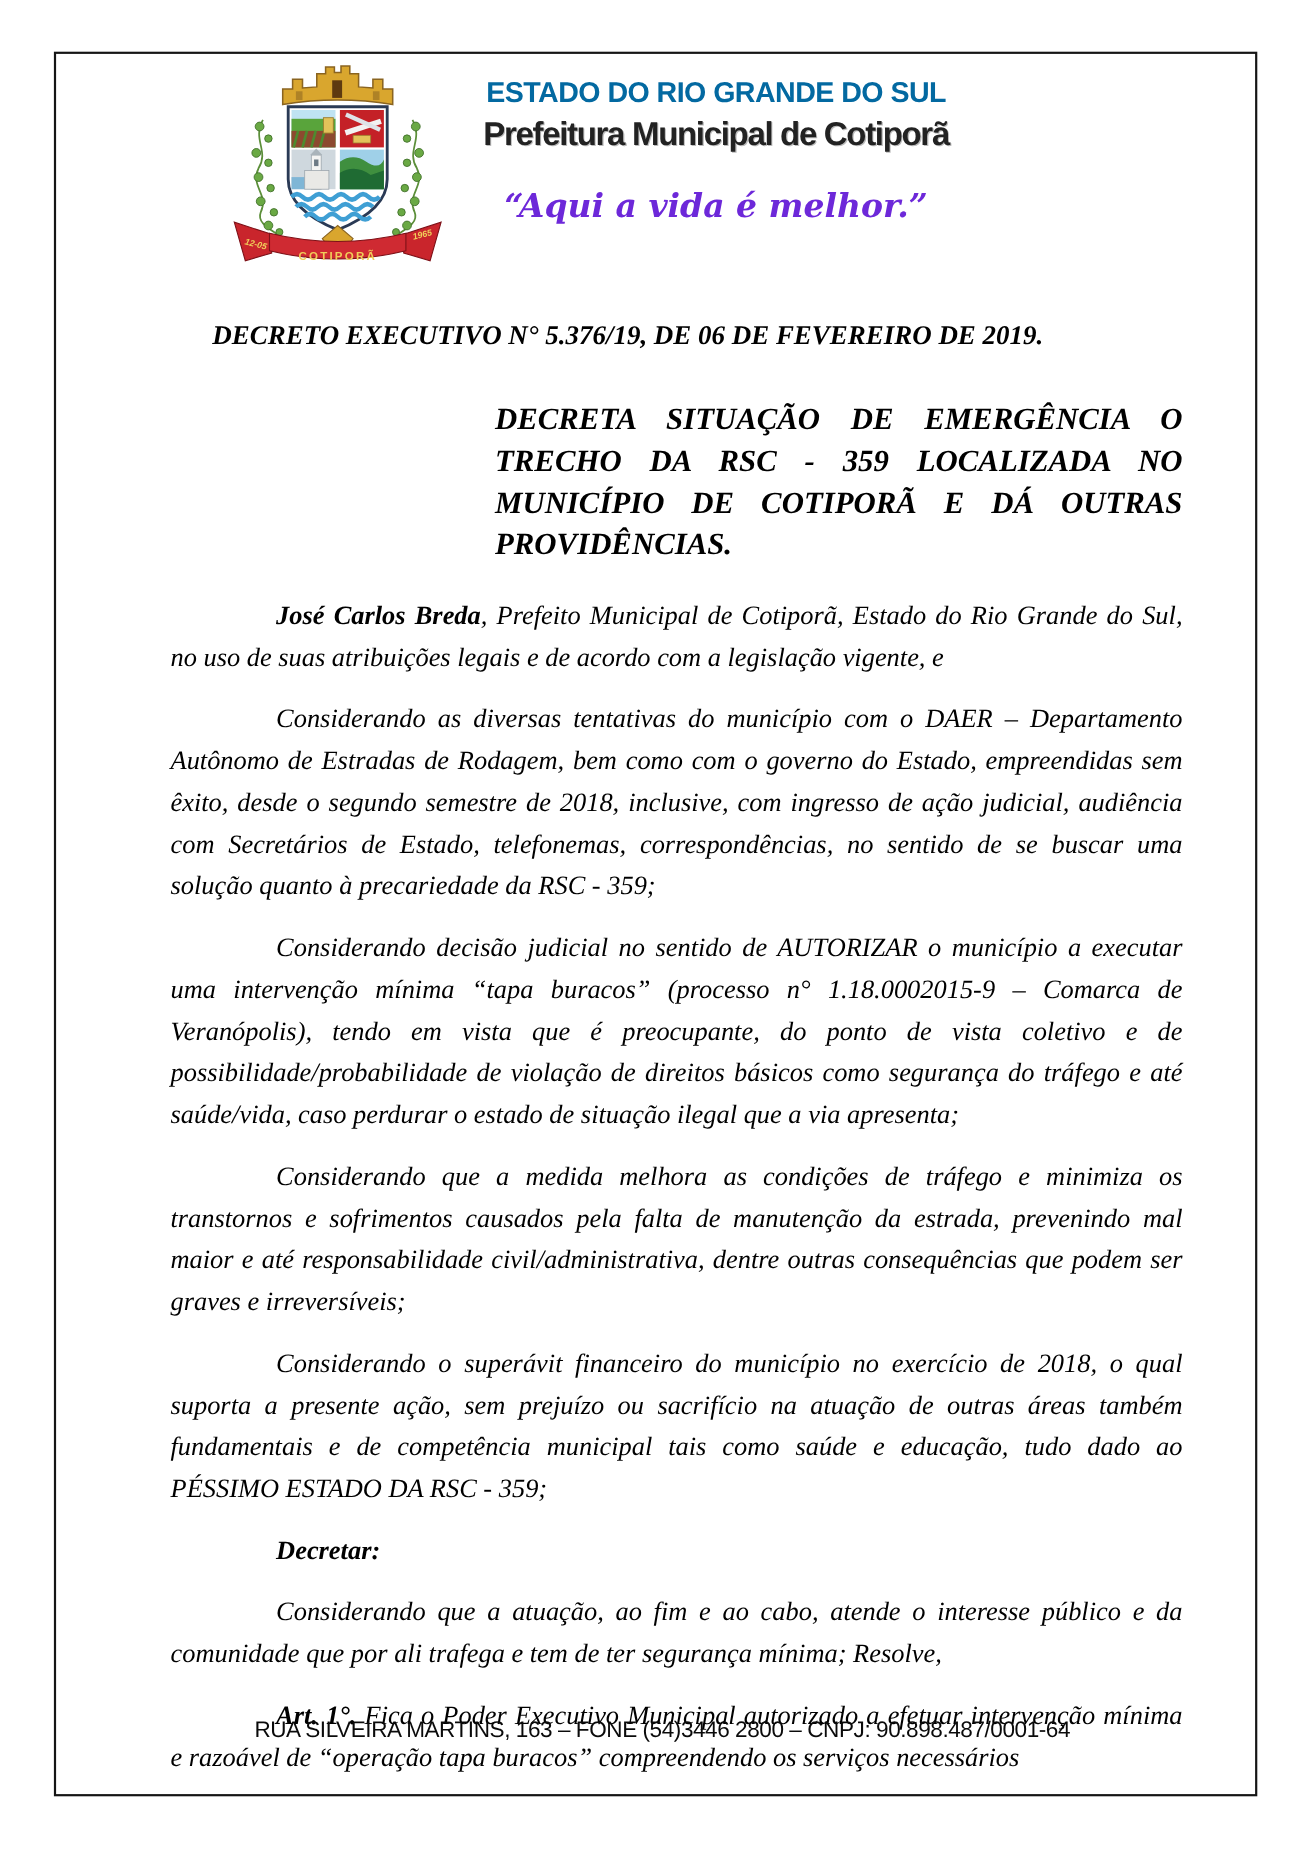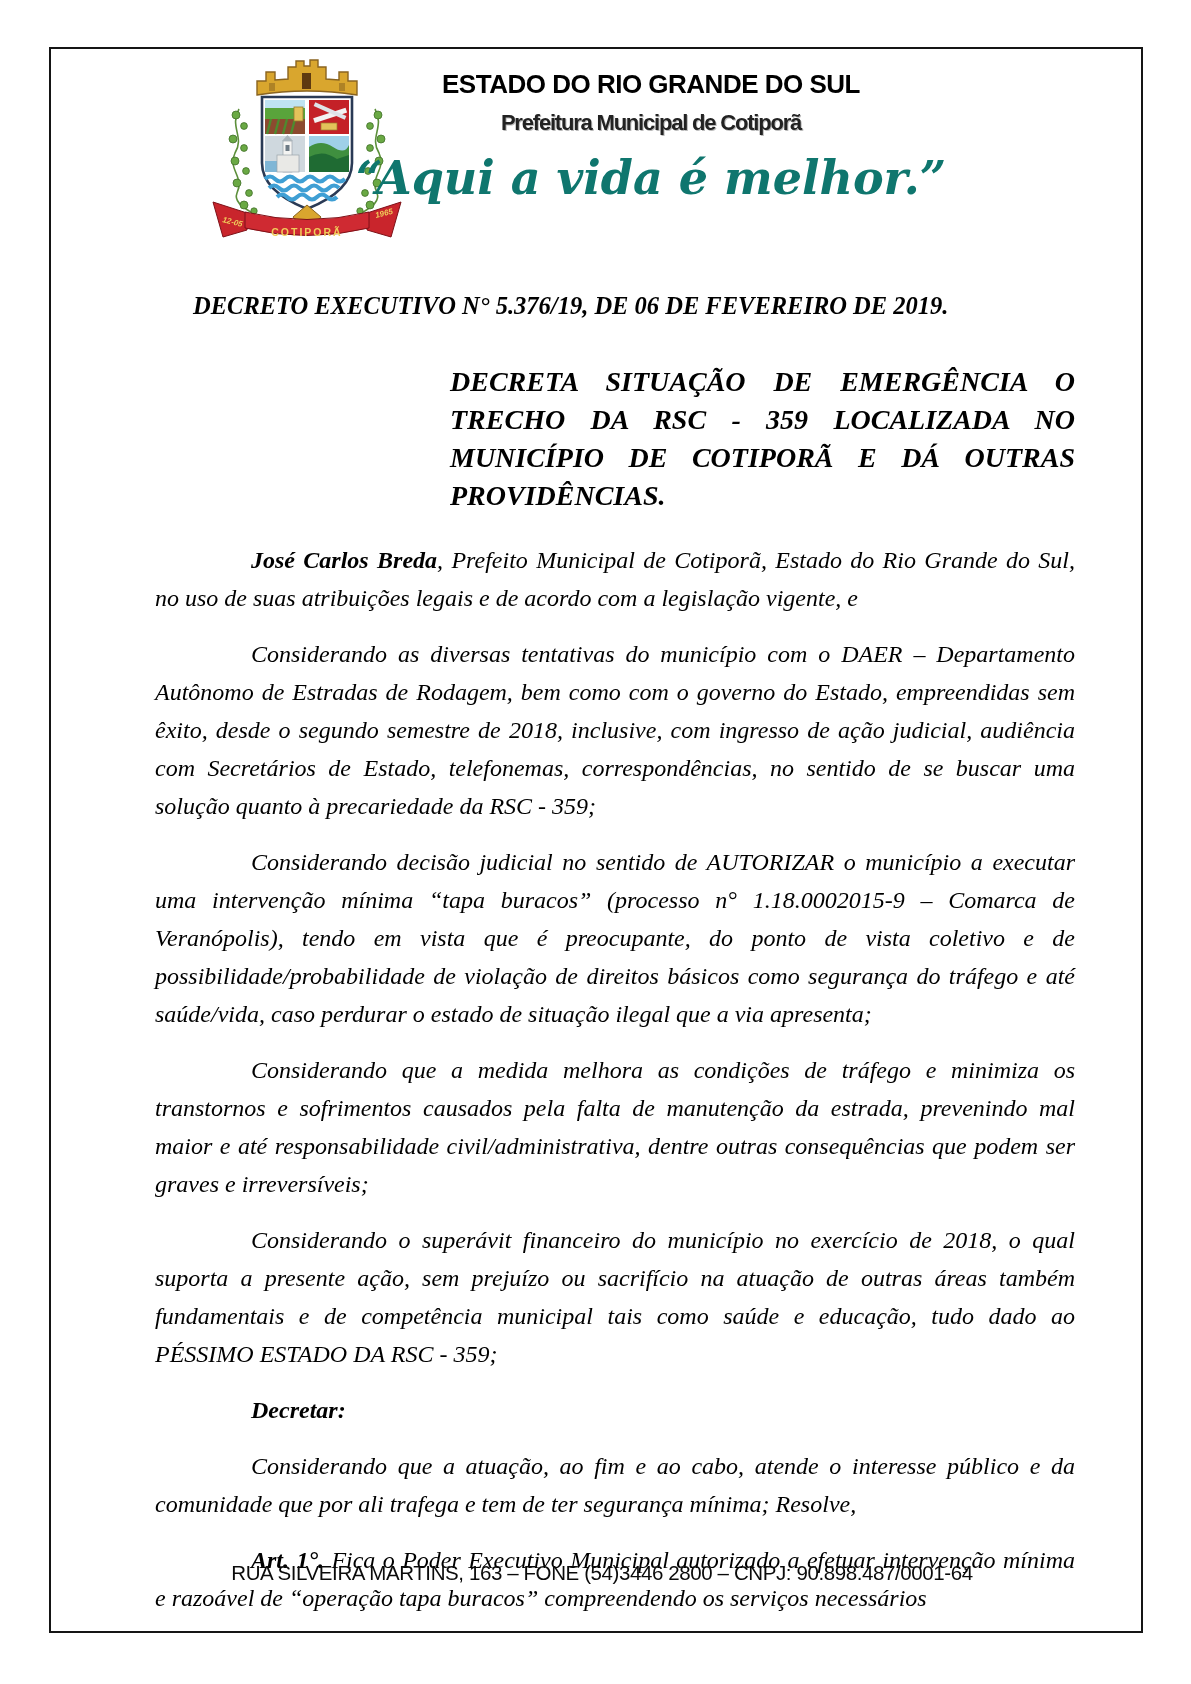--- a/index.html
+++ b/index.html
@@ -13,29 +13,29 @@
     border:2px solid #151515;background:#ffffff;box-sizing:border-box;
   }
   
   .header{position:relative;height:206px;}
   .crest{position:absolute;left:148px;top:6px;width:216px;height:192px;}
   .header-text{
     position:absolute;left:300px;top:20px;width:600px;text-align:center;
     font-family:"Liberation Sans", sans-serif;
   }
   .state-title{
-    font-size:26px;font-weight:700;letter-spacing:-0.5px;color:#000000;line-height:30px;
+    font-size:26px;font-weight:700;letter-spacing:-0.5px;color:#0369a1;line-height:30px;
   }
   .municipality-title{
-    font-size:22px;font-weight:700;letter-spacing:-1.2px;color:#222;
+    font-size:30px;font-weight:700;letter-spacing:-1.2px;color:#222;
     line-height:44px;margin-top:2px;text-shadow:1px 1px 0 #bbb;
   }
   .slogan{
     font-family:"DejaVu Serif", serif;font-style:italic;font-weight:700;
-    font-size:46px;color:#0f766e;line-height:58px;margin-top:4px;
+    font-size:30px;color:#6d28d9;line-height:58px;margin-top:14px;
   }
   
   .content{
     padding:0 66px 0 104px; 
   }
   .decree-title{
     margin:32px 0 0 38px;
     font-size:24.5px;font-weight:700;font-style:italic;line-height:38px;
   }
   .summary{

